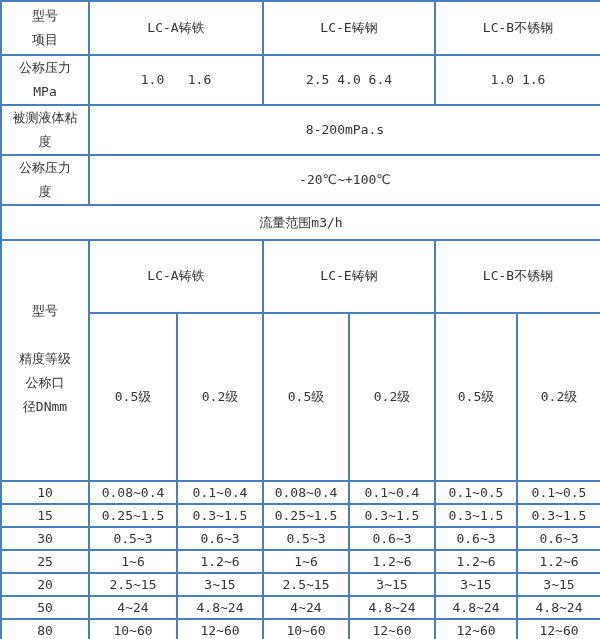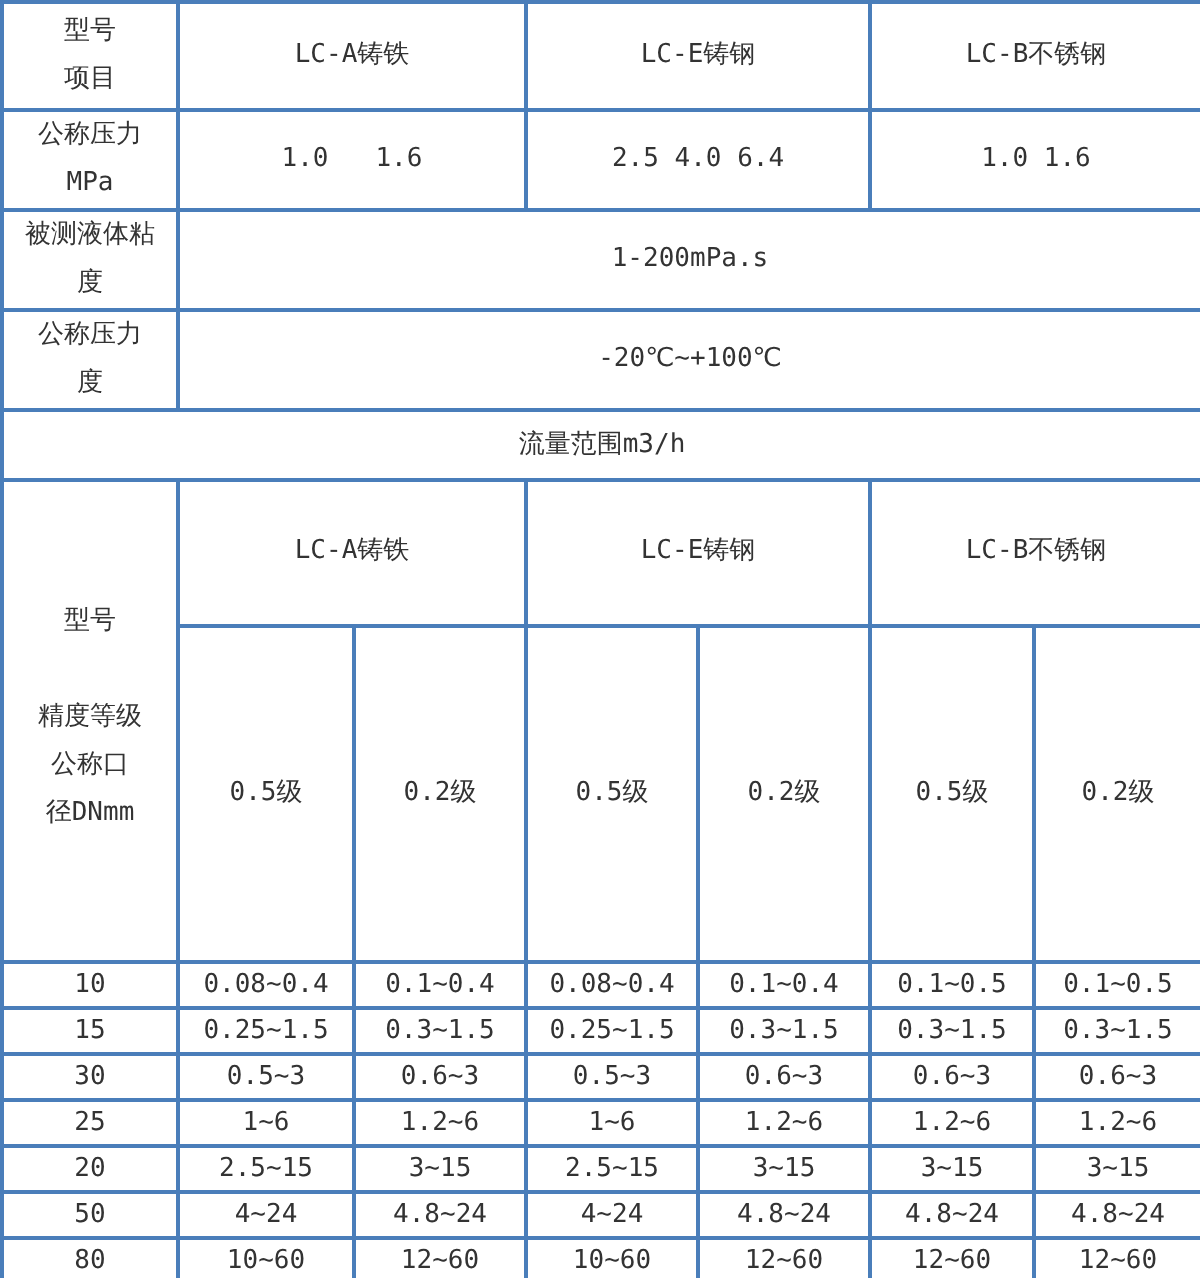--- a/index.html
+++ b/index.html
@@ -59,21 +59,21 @@
   <tr class="r2">
     <td>公称压力
 MPa</td>
     <td colspan="2">1.0   1.6</td>
     <td colspan="2">2.5 4.0 6.4</td>
     <td colspan="2">1.0 1.6</td>
   </tr>
   <tr class="r3">
     <td>被测液体粘
 度</td>
-    <td colspan="6">1-200mPa.s</td>
+    <td colspan="6">8-200mPa.s</td>
   </tr>
   <tr class="r4">
     <td>公称压力
 度</td>
     <td colspan="6">-20℃~+100℃</td>
   </tr>
   <tr class="r5">
     <td colspan="7">流量范围m3/h</td>
   </tr>
 

